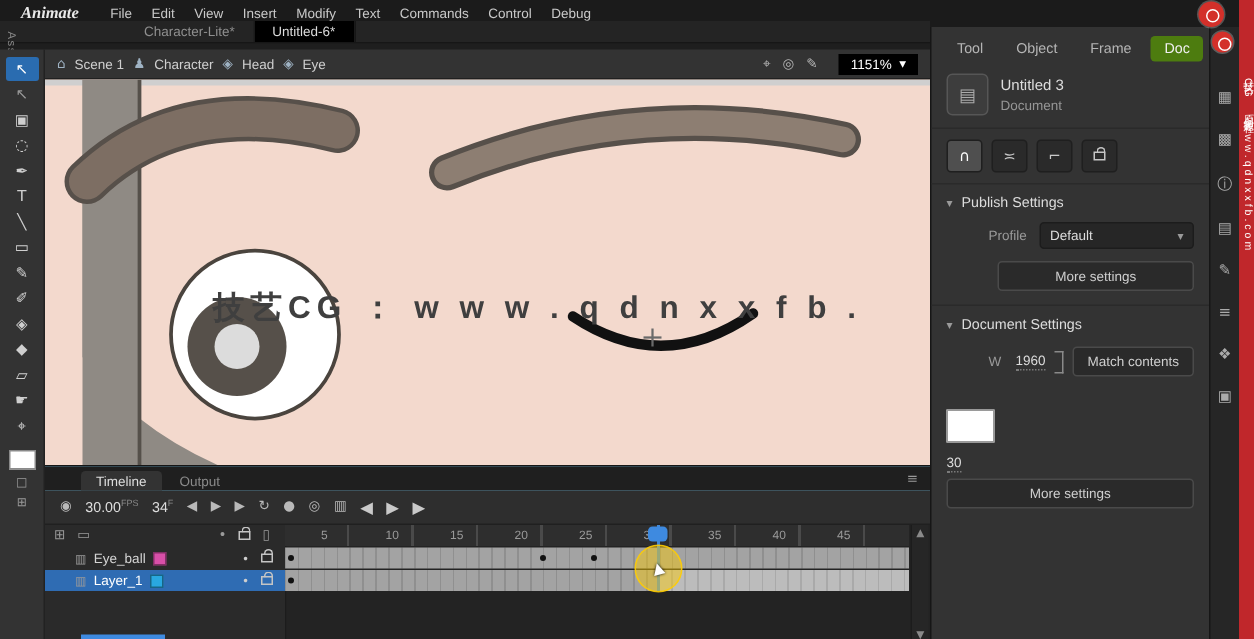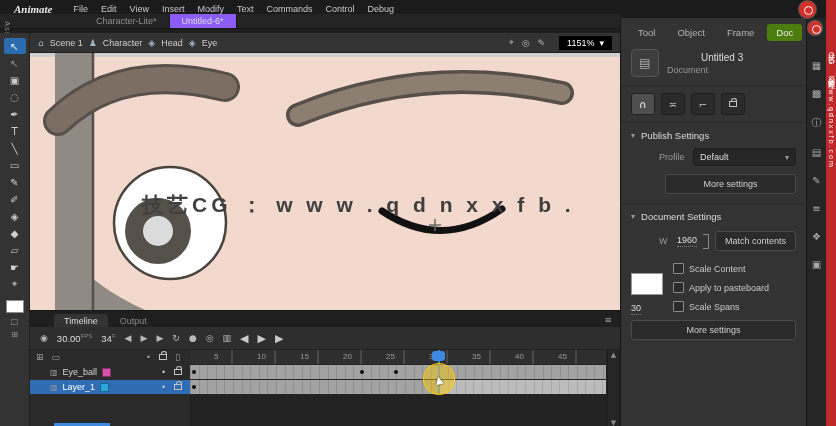--- a/index.html
+++ b/index.html
@@ -10,21 +10,21 @@
   
   .menubar{position:absolute;left:0;top:0;width:836px;height:18px;background:#1b1b1b;
            display:flex;align-items:center;gap:13px;padding-left:14px;box-sizing:border-box;text-align:center;}
   .logo{font-family:"Liberation Serif",serif;font-style:italic;font-weight:bold;color:#e9e9e9;font-size:11px;margin-right:8px;}
   .menu-item{font-size:9px;color:#c9c9c9;}
 
   
   .tabbar{position:absolute;left:0;top:14px;width:620px;height:15px;background:#242424;
           display:flex;padding-left:84px;box-sizing:border-box;border-bottom:1px solid #161616;}
   .doc-tab{padding:0 12px;font-size:9px;line-height:15px;color:#8f8f8f;border-right:1px solid #1a1a1a;}
-  .doc-tab.active{background:#8b5cf6;color:#ddd;}
+  .doc-tab.active{background:#000000;color:#ddd;}
   .left-vtab{position:absolute;left:1px;top:21px;width:11px;height:70px;writing-mode:vertical-rl;
              font-size:7.5px;color:#8a8a8a;letter-spacing:1px;}
 
   
   .toolbar{position:absolute;left:0;top:33px;width:30px;height:393px;background:#333;border-right:1px solid #222;
            display:flex;flex-direction:column;align-items:center;padding-top:5px;gap:1px;box-sizing:border-box;}
   .tool{width:22px;height:16px;display:flex;align-items:center;justify-content:center;
         font-size:10px;color:#cfcfcf;border-radius:2px;}
   .tool.active{background:#2a6cb0;color:#fff;}
   .tool.dim{color:#9a9a9a;}
@@ -98,21 +98,21 @@
          box-sizing:border-box;font-size:9px;display:flex;flex-direction:column;}
   .props-head{height:20px;background:#262626;display:flex;gap:12px;align-items:center;padding:0 10px;flex:none;}
   .ptab{font-size:9px;color:#8a8a8a;}
   .ptab.active{color:#e2e2e2;}
   .mode-tabs{display:flex;gap:4px;padding:6px 8px 4px;flex:none;}
   .mode-tab{padding:3px 9px;border-radius:3px;color:#b5b5b5;font-size:9.5px;}
   .mode-tab.active{background:#4d7c0f;color:#efefef;}
   .doc-info{display:flex;align-items:center;gap:8px;padding:4px 10px 8px;flex:none;}
   .doc-icon{width:26px;height:26px;background:#3d3d3d;border:1px solid #565656;border-radius:4px;
             display:flex;align-items:center;justify-content:center;color:#ababab;font-size:12px;}
-  .doc-name{font-size:10px;color:#ddd;margin-left:34px;}
+  .doc-name{font-size:10px;color:#ddd;}
   .doc-kind{font-size:9px;color:#969696;margin-top:2px;}
   .snap-row{display:flex;gap:6px;padding:7px 10px;border-top:1px solid #2a2a2a;flex:none;}
   .snap-btn{width:22px;height:20px;background:#2a2a2a;border:1px solid #1f1f1f;border-radius:3px;
             display:flex;align-items:center;justify-content:center;color:#c9c9c9;font-size:10px;}
   .snap-btn.active{background:#4f4f4f;color:#fff;}
   .sec{display:flex;align-items:center;gap:6px;padding:7px 10px;border-top:1px solid #2a2a2a;
        color:#dcdcdc;font-size:9.5px;flex:none;}
   .sec .chev{color:#9a9a9a;font-size:8px;}
   .prow{display:flex;align-items:center;gap:8px;padding:0 10px 8px;flex:none;}
   .plabel{color:#9a9a9a;width:26px;flex:none;padding-left:28px;}
@@ -394,34 +394,20 @@
       <span class="plabel" style="width:12px">W</span>
       <span class="hot">1960</span>
       <span class="link-bracket"></span>
       <span class="mc-btn">Match contents</span>
     </div>
     <div class="ds-body">
       <span class="ds-left">
         <span class="stage-swatch"></span>
         <span class="hot">30</span>
       </span>
-      <span>
-        <div class="chk">
-          <span class="box"></span>
-          <span>Scale Content</span>
-        </div>
-        <div class="chk">
-          <span class="box"></span>
-          <span>Apply to pasteboard</span>
-        </div>
-        <div class="chk">
-          <span class="box"></span>
-          <span>Scale Spans</span>
-        </div>
-      </span>
     </div>
     <div class="pbtn" style="margin-left:10px">More settings</div>
   </div>
 
   <div class="dock">
     <span class="g">▦</span>
     <span class="g">▩</span>
     <span class="g">ⓘ</span>
     <span class="g">▤</span>
     <span class="g">✎</span>

